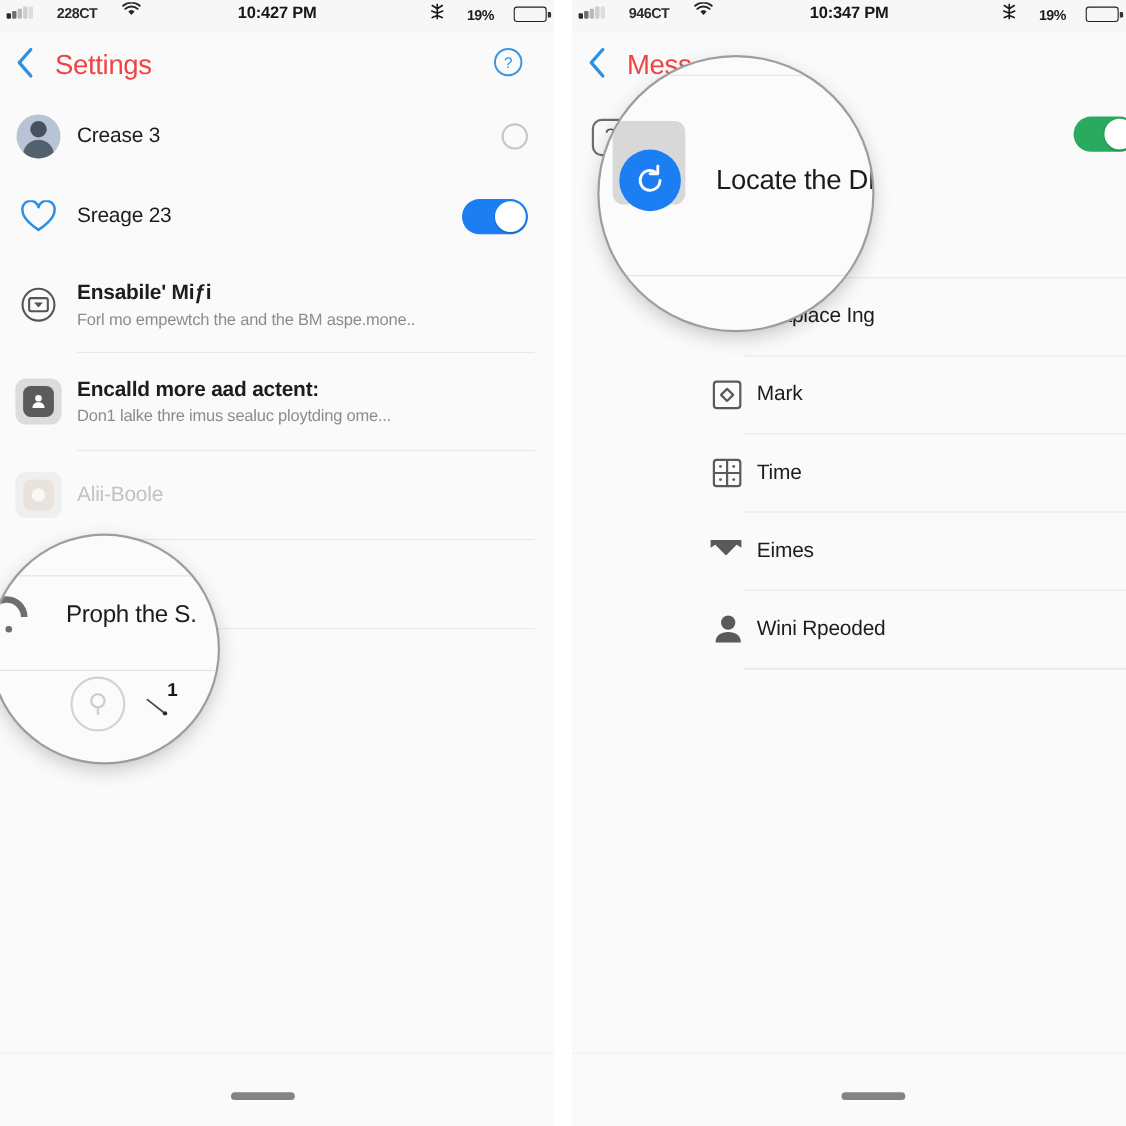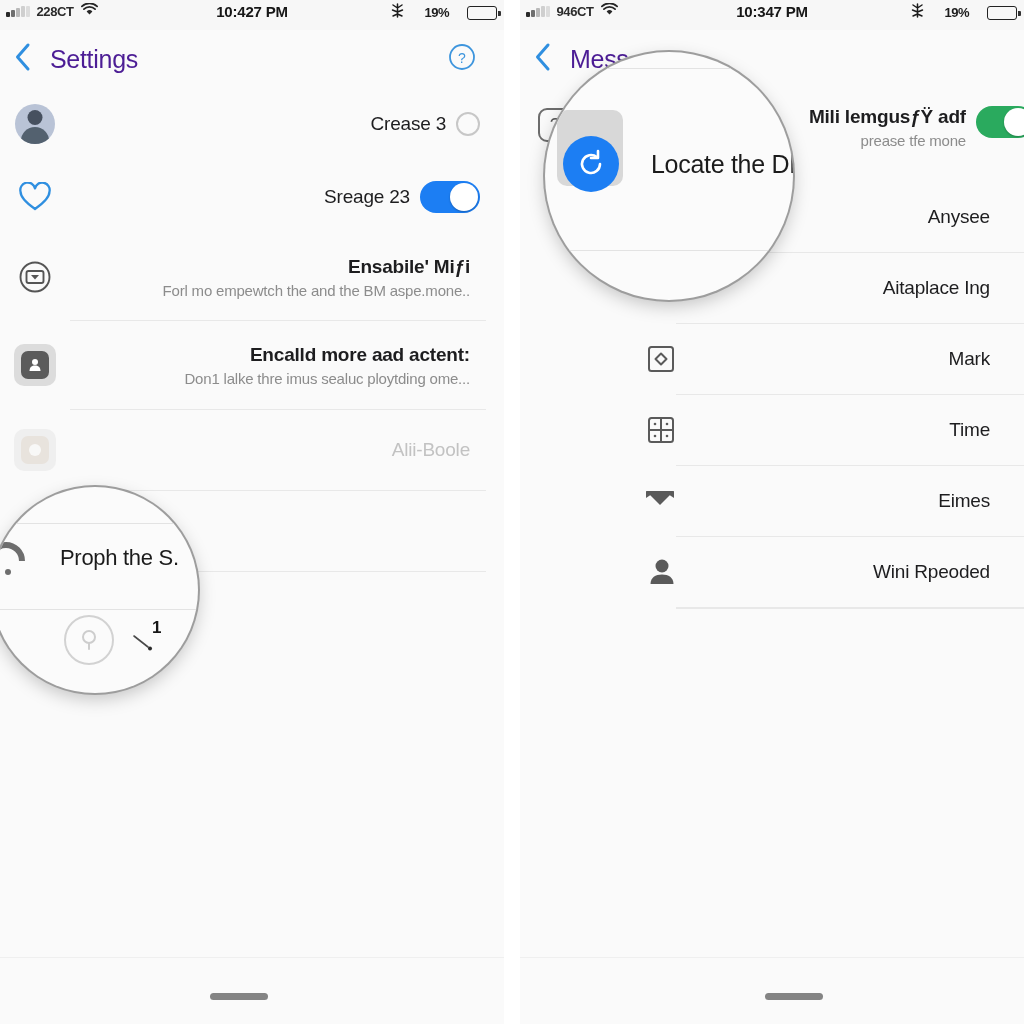--- a/index.html
+++ b/index.html
@@ -47,21 +47,21 @@
     position: relative;
     height: 30px;
     width: 100%;
     background: #f7f7f7;
   }
   .sb-left {
     position: absolute;
     left: 6px; top: 2px;
     display: flex;
     align-items: center;
-    gap: 7px;
+    gap: 22px;
   }
   .sb-center {
     position: absolute;
     left: 0; right: 0; top: 3px;
     text-align: center;
     font-size: 15px;
     font-weight: bold;
     color: #171717;
     letter-spacing: -0.2px;
   }
@@ -133,21 +133,21 @@
     align-items: center;
   }
   .nav-back {
     width: 44px;
     display: flex;
     justify-content: center;
     align-items: center;
   }
   .nav-title {
     font-size: 25px;
-    color: #4c1d95;
+    color: #ef4444;
     letter-spacing: -0.3px;
     margin-left: 6px;
   }
   .nav-help {
     position: absolute;
     right: 28px;
     top: 50%;
     transform: translateY(-50%);
   }
 
@@ -165,21 +165,20 @@
     width: 70px;
     flex: 0 0 70px;
     display: flex;
     justify-content: center;
     align-items: center;
   }
   .row-body {
     flex: 1 1 auto;
     min-width: 0;
     padding-right: 10px;
-    text-align: right;
   }
   .row-title {
     font-size: 19px;
     color: #1d1d1f;
     letter-spacing: -0.2px;
     white-space: nowrap;
     overflow: hidden;
   }
   .row-title.bold { font-weight: bold; }
   .row-sub {

